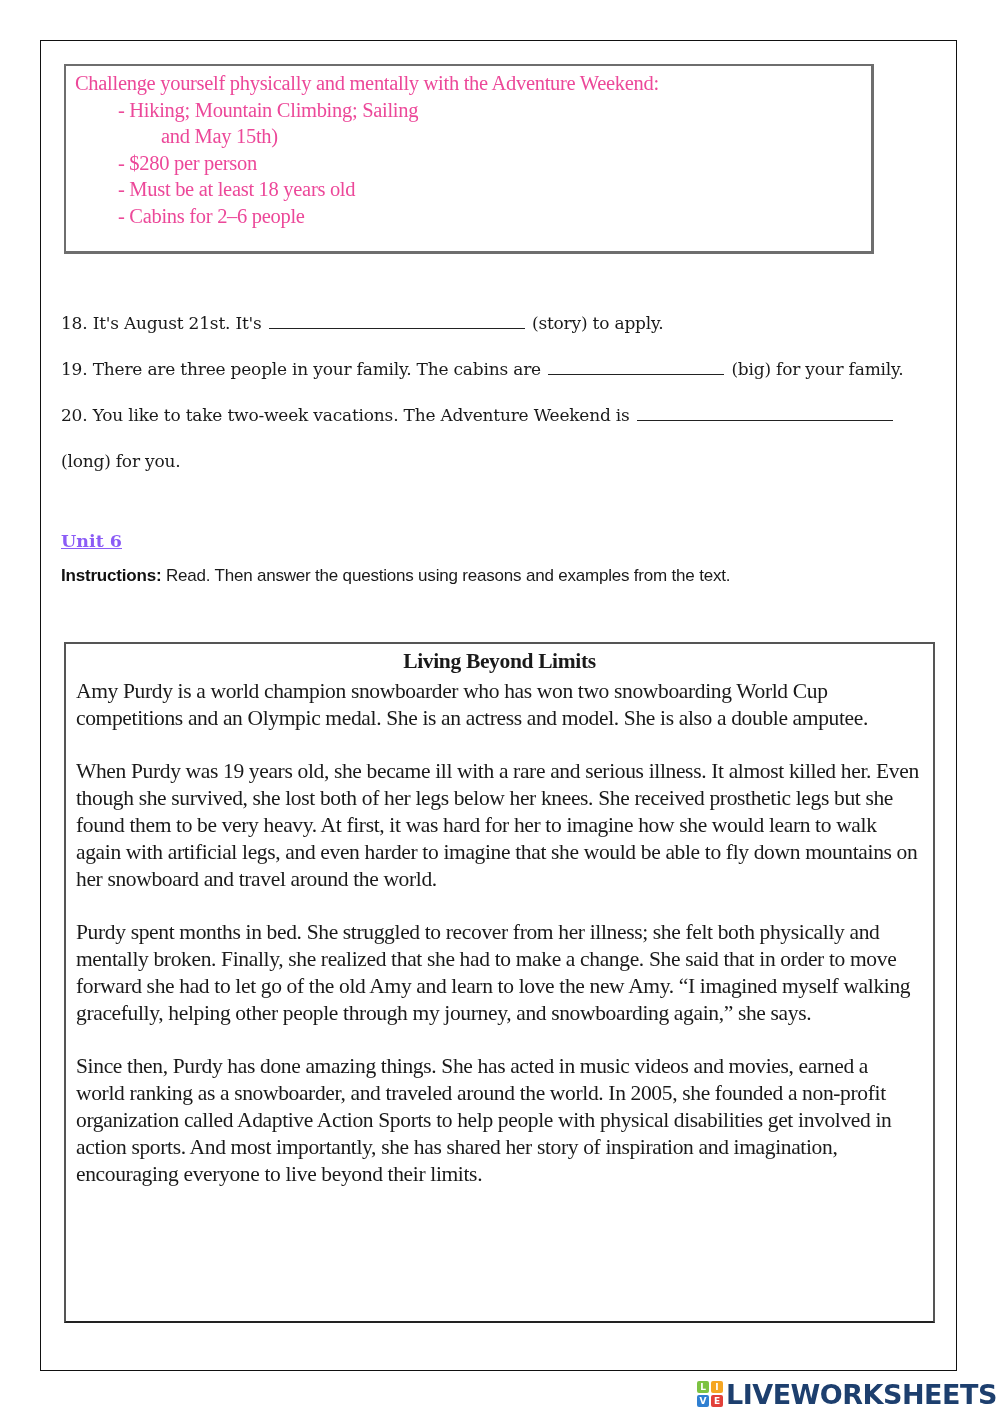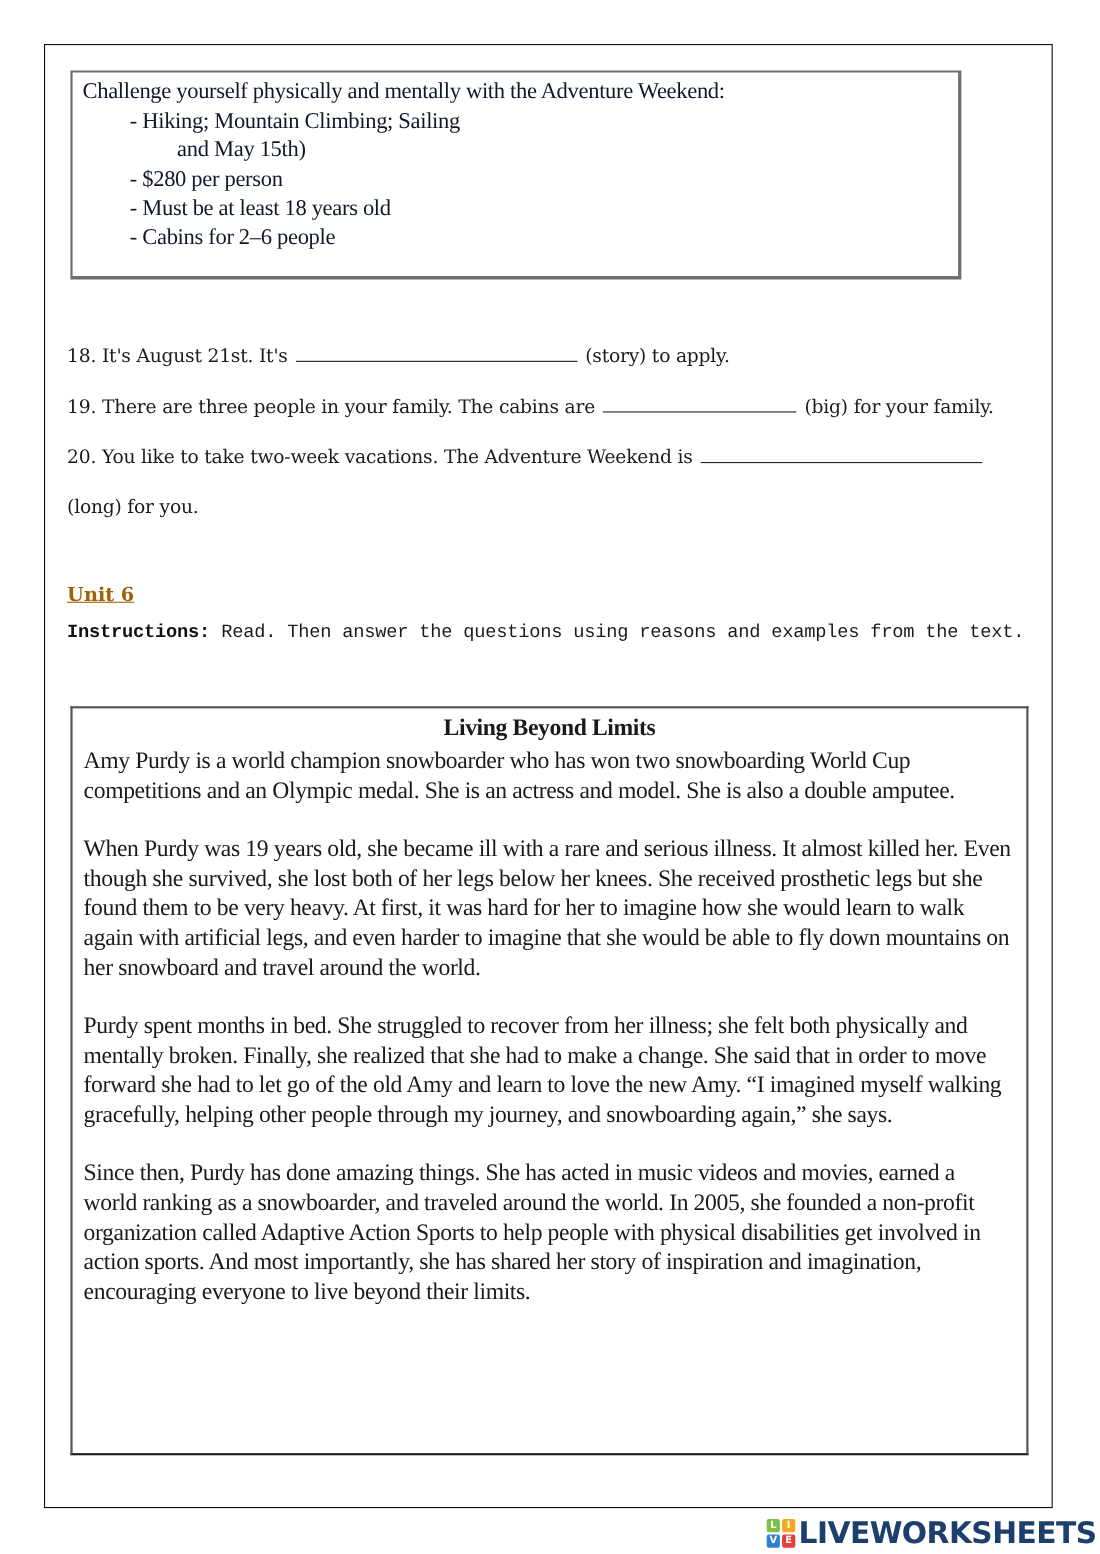--- a/index.html
+++ b/index.html
@@ -6,38 +6,38 @@
   body { width: 1000px; height: 1413px; position: relative; overflow: hidden; color: #1a1a1a; }
   .page-frame {
     position: absolute; left: 40px; top: 40px; width: 917px; height: 1331px;
     border: 1.5px solid #111; box-sizing: border-box;
   }
   .ad-box {
     position: absolute; left: 64px; top: 64px; width: 810px; height: 190px;
     border: 2px solid #6e6e6e; border-right-width: 3px; border-bottom-width: 3px;
     box-sizing: border-box; padding: 4px 0 0 9px;
     font-family: "Liberation Serif", "DejaVu Serif", serif; font-size: 20.5px; line-height: 26.5px;
-    color: #0f172a; letter-spacing: -0.3px;
+    color: #ec4899; letter-spacing: -0.3px;
   }
   .ad-box .ad-item { padding-left: 43px; }
   .ad-box .ad-item.cont { padding-left: 86px; }
   .question {
     position: absolute; left: 61px;
     font-family: "DejaVu Serif", "Liberation Serif", serif; font-size: 17px; color: #1a1a1a;
     letter-spacing: -0.2px; white-space: nowrap;
   }
   .blank { display: inline-block; border-bottom: 1.3px solid #222; height: 15px; vertical-align: baseline; margin: 0 2px; }
   .unit-title {
     position: absolute; left: 61px; top: 531px;
     font-family: "DejaVu Serif", "Liberation Serif", serif; font-weight: bold; font-size: 17.5px;
-    text-decoration: underline; color: #a16207;
+    text-decoration: underline; color: #8b5cf6;
   }
   .instructions {
     position: absolute; left: 61px; top: 566px;
-    font-family: Liberation Mono, monospace; font-size: 17px; color: #1a1a1a; letter-spacing: -0.2px;
+    font-family: Liberation Sans, sans-serif; font-size: 17px; color: #1a1a1a; letter-spacing: -0.2px;
     white-space: nowrap;
   }
   .instructions b { font-weight: bold; color: #111; }
   .reading-box {
     position: absolute; left: 64px; top: 642px; width: 871px; height: 681px;
     border-top: 2px solid #555; border-left: 2px solid #555; border-right: 2px solid #555; border-bottom: 2px solid #222;
     box-sizing: border-box; padding: 0 0 0 10px;
     font-family: "Liberation Serif", "DejaVu Serif", serif; font-size: 21.5px; line-height: 27px; color: #1a1a1a;
     letter-spacing: -0.35px;
   }

